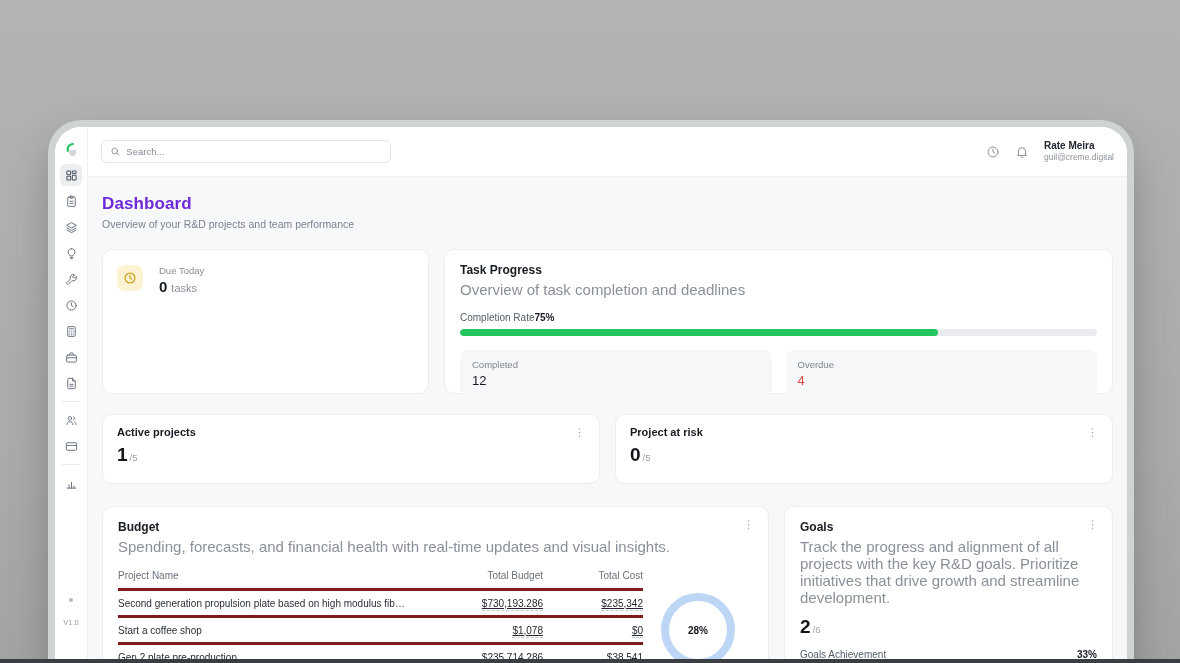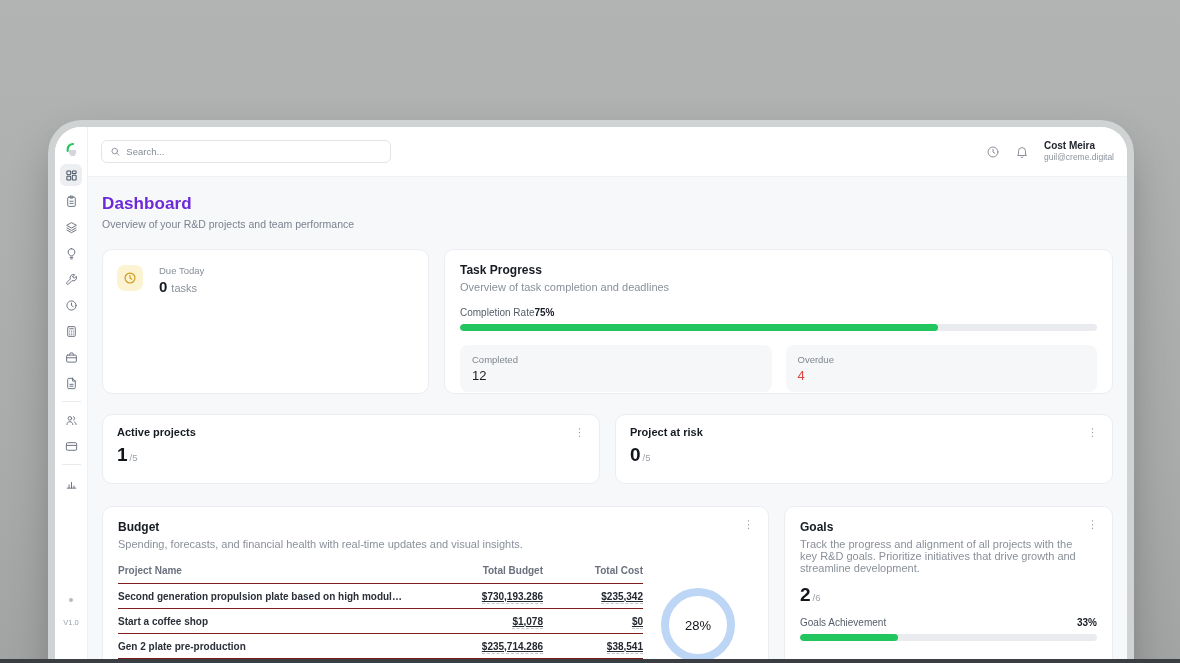--- a/index.html
+++ b/index.html
@@ -61,21 +61,21 @@
   .due-card { width:327px; flex:0 0 327px; height:145px; padding:15px 14px; }
   .due-inner { display:flex; gap:16px; }
   .due-iconbox { width:26px; height:26px; border-radius:8px; background:#fbf3d2; display:flex; align-items:center; justify-content:center; flex:0 0 26px; }
   .due-label { font-size:9.5px; color:#878e97; }
   .due-valrow { margin-top:2px; display:flex; align-items:baseline; gap:4px; }
   .due-value { font-size:15px; font-weight:bold; color:#171b22; }
   .due-unit { font-size:11px; color:#8a9099; }
 
   .task-card { flex:1; height:145px; padding:13px 15px; }
   .card-title { font-size:12px; font-weight:bold; color:#171b22; }
-  .card-subtitle { font-size:11px; color:#8a9099; margin-top:4px; }
+  .card-subtitle { font-size:15px; color:#8a9099; margin-top:4px; }
   .cr-row { margin-top:14px; display:flex; justify-content:flex-start; align-items:center; }
   .cr-label { font-size:10px; color:#555d69; }
   .cr-pct { font-size:10px; font-weight:bold; color:#171b22; }
   .bar-track { margin-top:6px; height:7px; border-radius:4px; background:#e9ebee; overflow:hidden; }
   .bar-fill { height:100%; border-radius:4px; background:#22c55e; }
   .stat-row { display:flex; gap:14px; margin-top:14px; }
   .stat-box { flex:1; background:#f6f7f9; border-radius:8px; padding:9px 12px; }
   .stat-label { font-size:9.5px; color:#7f8691; }
   .stat-value { font-size:13px; font-weight:normal; color:#171b22; margin-top:3px; }
   .stat-value.red { color:#e0443e; }
@@ -87,30 +87,30 @@
   .big-row { display:flex; align-items:baseline; gap:2px; margin-top:6px; }
   .big-value { font-size:19px; font-weight:bold; color:#12151a; }
   .big-total { font-size:9.5px; color:#9aa1a9; }
   .kebab { position:absolute; top:10px; right:10px; font-size:11px; color:#9aa1a9; background:none; border:none; cursor:pointer; line-height:1; padding:2px 4px; }
 
   
   .row3 { margin-top:22px; align-items:flex-start; }
   .budget-card { width:667px; flex:0 0 667px; min-height:195px; padding:13px 15px; position:relative; }
   .budget-body { display:flex; }
   .budget-table { flex:1; min-width:0; margin-top:11px; }
-  .t-row { display:flex; align-items:center; border-bottom:1px solid #7f1d1d; padding:6.5px 0;font-weight:bold; }
+  .t-row { display:flex; align-items:center; border-bottom:3px solid #7f1d1d; padding:6.5px 0; }
   .t-head { color:#6a717d; font-size:10px; padding:4px 0 7px; }
   .t-cell-name { flex:1; min-width:0; font-size:10px; color:#2a2f38; white-space:nowrap; overflow:hidden; text-overflow:ellipsis; padding-right:10px; }
   .t-cell-budget { width:125px; text-align:right; font-size:10px; }
   .t-cell-cost { width:100px; text-align:right; font-size:10px; }
   .t-head .t-cell-name, .t-head .t-cell-budget, .t-head .t-cell-cost { color:#6a717d; }
   .money { color:#23272f; text-decoration:underline; border-bottom:1px dashed #c2c7cd; padding-bottom:1px; cursor:pointer; }
   .ring-col { width:110px; flex:0 0 110px; display:flex; justify-content:center; }
   .ring { margin-top:38px; width:74px; height:74px; border-radius:50%; border:8px solid #bdd6f6; display:flex; align-items:center; justify-content:center; }
-  .ring-pct { font-size:13px; font-weight:normal; color:#12151a; }
+  .ring-pct { font-size:10px; font-weight:bold; color:#12151a; }
 
   .goals-card { flex:1; min-height:168px; padding:13px 15px; position:relative; }
   .goals-sub { max-width:290px; }
   .ga-row { margin-top:11px; display:flex; justify-content:space-between; align-items:center; }
 </style>
 </head>
 <body>
 
 <div class="window">
 
@@ -233,21 +233,21 @@
               <path d="M12 7.5V12l3 2"></path>
           </svg>
         </button>
         <button class="icon-btn">
           <svg width="14" height="14" viewBox="0 0 24 24" fill="none" stroke="#8b9198" stroke-width="1.7" stroke-linecap="round" stroke-linejoin="round">
             <path d="M18 15.5v-5a6 6 0 1 0-12 0v5L4.5 18h15L18 15.5z"></path>
               <path d="M10.3 20.6a1.8 1.8 0 0 0 3.4 0"></path>
           </svg>
         </button>
         <div class="user-block">
-          <div class="user-name">Cost Meira</div>
+          <div class="user-name">Rate Meira</div>
           <div class="user-email">guil@creme.digital</div>
         </div>
       </div>
     </div>
 
     <div class="content">
       <div class="page-title">Dashboard</div>
       <div class="page-subtitle">Overview of your R&amp;D projects and team performance</div>
 
       <div class="row row1">

